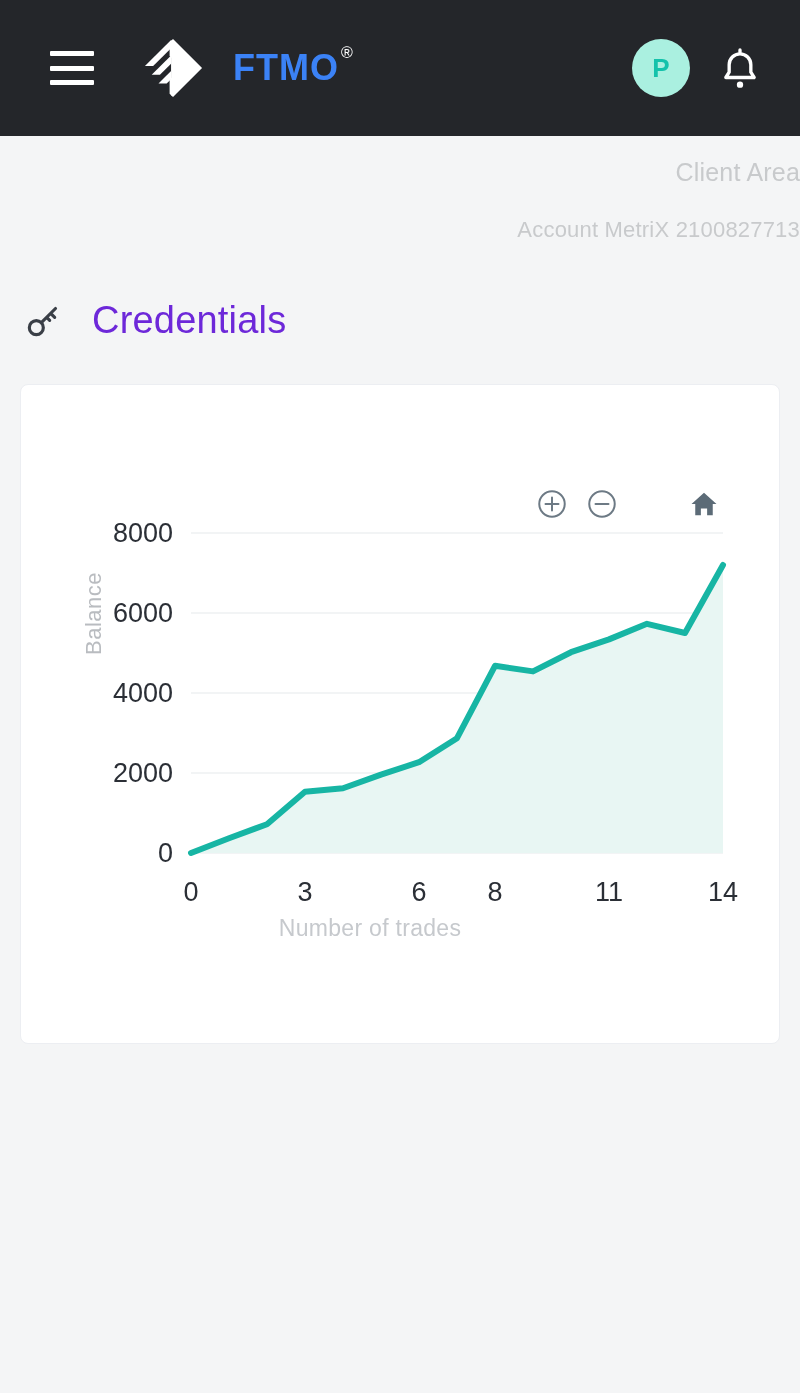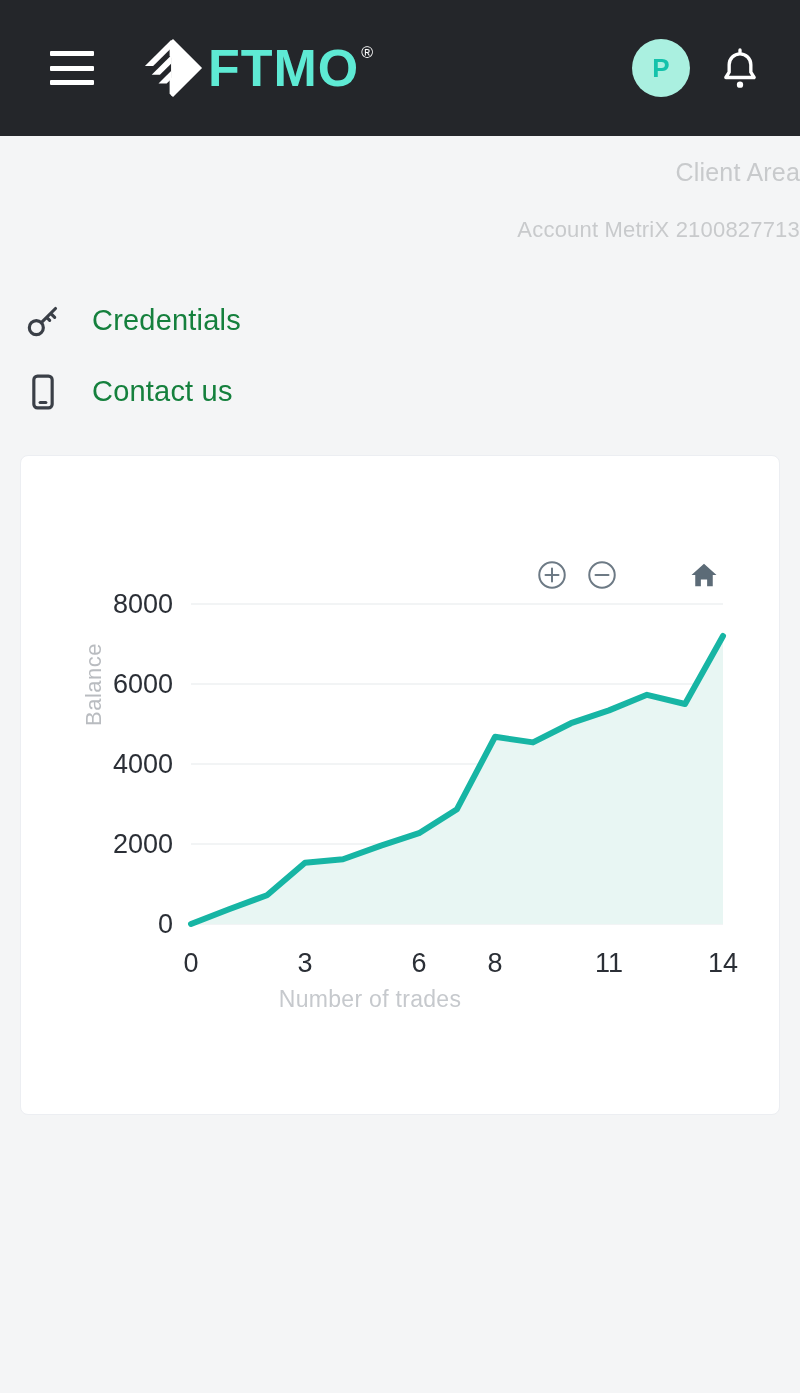--- a/index.html
+++ b/index.html
@@ -48,26 +48,26 @@
   }
 
   .brand {
     display: flex;
     align-items: flex-start;
     margin-left: 48px;
     flex: 0 0 auto;
   }
   .brand-logo { width: 62px; height: 62px; flex: 0 0 auto; }
   .brand-word {
-    color: #5eead4;
-    font-size: 52px;
+    color: #3b82f6;
+    font-size: 36px;
     font-weight: 700;
     letter-spacing: 1px;
     line-height: 62px;
-    margin-left: 4px;
+    margin-left: 29px;
     white-space: nowrap;
     position: relative;
     font-family: "Liberation Sans", sans-serif;
   }
   .brand-reg {
     color: #ffffff;
     font-size: 16px;
     line-height: 1;
     margin-left: 2px;
     margin-top: 8px;
@@ -126,22 +126,22 @@
   .menu-icon {
     width: 46px;
     height: 46px;
     flex: 0 0 46px;
     display: flex;
     align-items: center;
     justify-content: center;
   }
   .menu-label {
     margin-left: 26px;
-    font-size: 29px;
-    color: #15803d;
+    font-size: 38px;
+    color: #6d28d9;
     font-weight: 500;
     letter-spacing: 0.2px;
   }
 
   
   .section-title {
     margin: 100px 0 0 20px;
     font-size: 28px;
     font-weight: 700;
     color: #14161a;
@@ -258,31 +258,20 @@
         <svg viewBox="0 0 24 24" width="40" height="40">
           <g fill="none" stroke="#3a3f47" stroke-width="1.9" stroke-linecap="round" stroke-linejoin="round">
             <circle cx="8" cy="16" r="4.2"></circle>
             <path d="M11 13 L19.5 4.5 M16.6 7.4 L19 9.8 M14.2 9.8 L16 11.6"></path>
           </g>
         </svg>
       </span>
       <span class="menu-label">Credentials</span>
     </div>
 
-    <div class="menu-item">
-      <span class="menu-icon">
-        <svg viewBox="0 0 24 24" width="40" height="40">
-          <g fill="none" stroke="#3a3f47" stroke-width="1.9" stroke-linejoin="round">
-            <rect x="6.5" y="2.5" width="11" height="19" rx="2.2"></rect>
-            <path d="M10.3 18.3 h3.4" stroke-linecap="round"></path>
-          </g>
-        </svg>
-      </span>
-      <span class="menu-label">Contact us</span>
-    </div>
 
 
 
   </div>
 
 
   <div class="chart-card">
 
     <div class="chart-toolbar">
       <svg class="tool-btn" viewBox="0 0 24 24">

